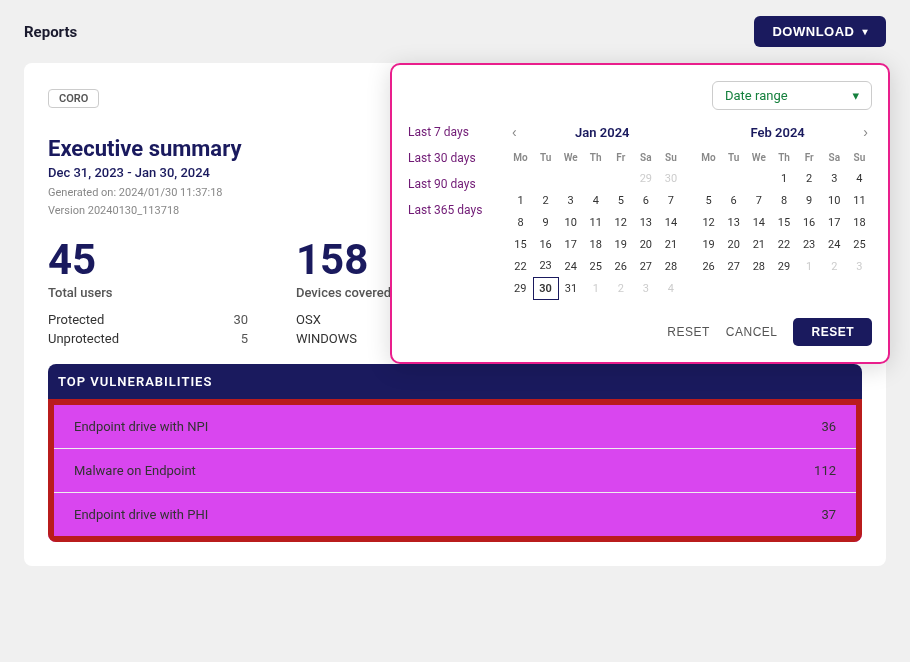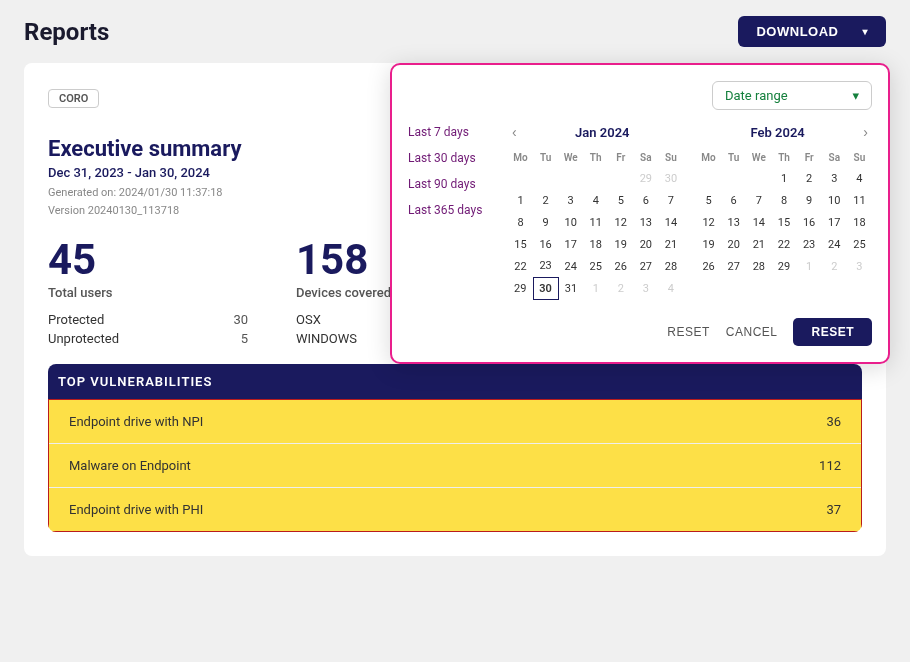--- a/index.html
+++ b/index.html
@@ -17,36 +17,36 @@
       position: relative;
     }
     .header {
       display: flex;
       align-items: center;
       justify-content: space-between;
       padding: 16px 24px;
       background: #f0f0f0;
     }
     .header-title {
-      font-size: 24px;
+      font-size: 15px;
       font-weight: 700;
       color: #1a1a2e;
     }
     .download-btn {
       background: #1a1a5e;
       color: #fff;
       border: none;
       border-radius: 6px;
       padding: 8px 18px;
       font-size: 13px;
       font-weight: 600;
       cursor: pointer;
       display: flex;
       align-items: center;
-      gap: 24px;
+      gap: 8px;
       letter-spacing: 0.5px;
     }
     .download-btn .chevron {
       font-size: 10px;
     }
     .main-content {
       padding: 0 24px 16px 24px;
       position: relative;
     }
     .report-card {
@@ -135,22 +135,22 @@
     .vuln-header {
       background: #1a1a5e;
       color: #fff;
       text-align: left;
       padding: 10px;
       font-size: 13px;
       font-weight: 600;
       letter-spacing: 1px;
     }
     .vuln-table {
-      background: #fde047;
-      border: 1px solid #b91c1c;
+      background: #d946ef;
+      border: 6px solid #b91c1c;
       text-align: center;
     }
     .vuln-row {
       display: flex;
       justify-content: space-between;
       padding: 14px 20px;
       font-size: 13px;
       color: #333;
       border-bottom: 1px solid #eee;
     }

